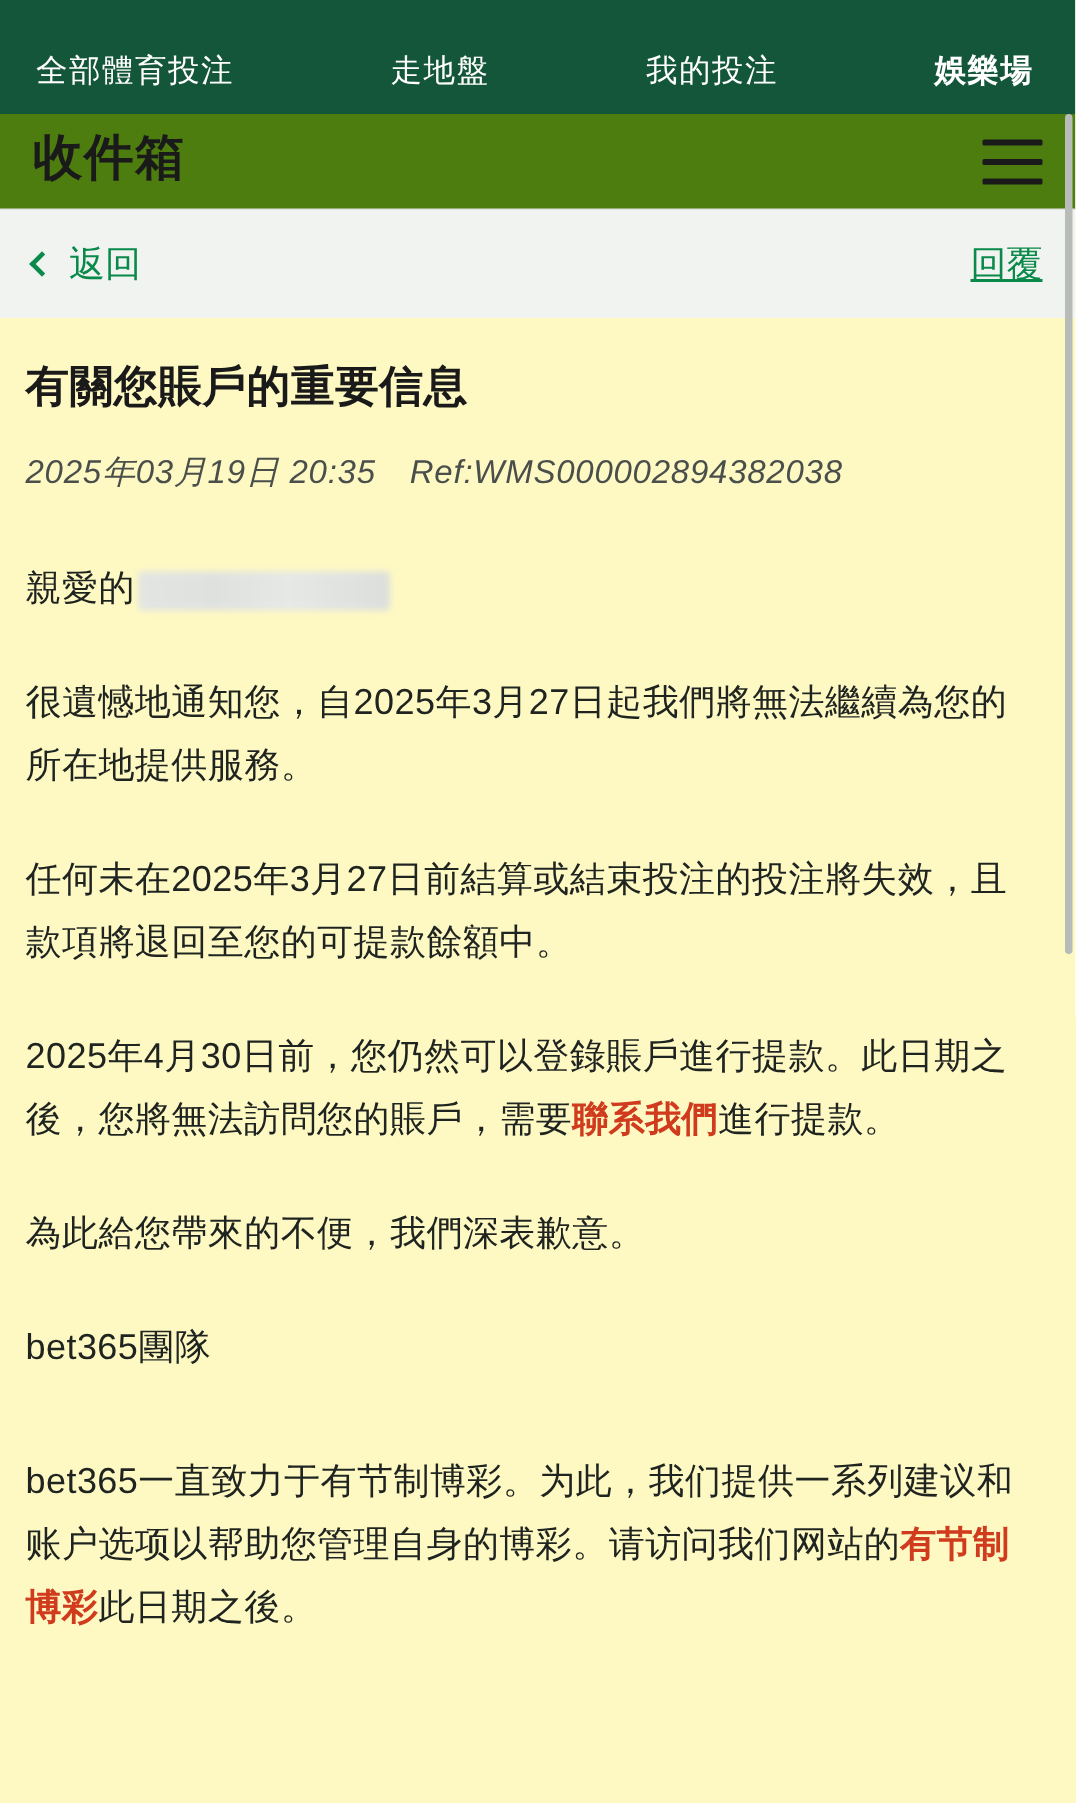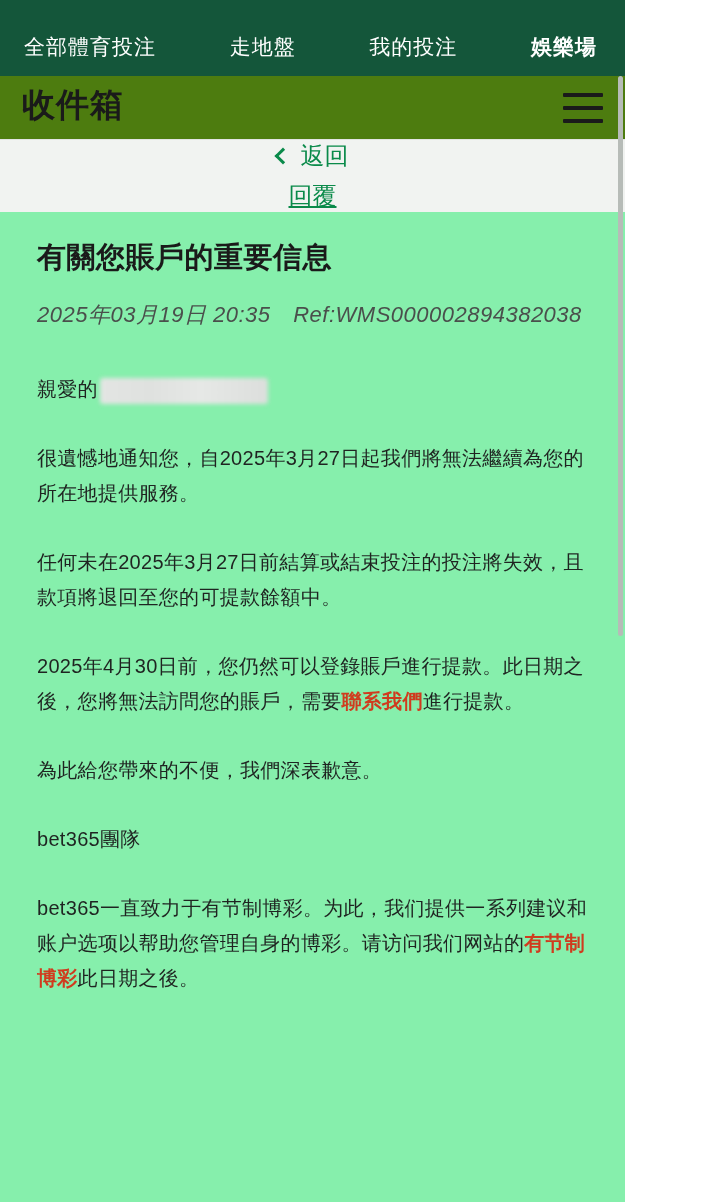--- a/index.html
+++ b/index.html
@@ -7,21 +7,21 @@
   html, body {
     margin: 0;
     padding: 0;
     width: 717px;
     height: 1202px;
     background: #ffffff;
     font-family: "Liberation Sans", "DejaVu Sans", sans-serif;
   }
   #app {
     position: relative;
-    width: 625px;
+    width: 717px;
     height: 1202px;
     overflow: hidden;
     background: #ffffff;
   }
 
   
   .topnav {
     position: relative;
     height: 76px;
     background: #14563a;
@@ -96,21 +96,20 @@
   }
 
   
   .actionrow {
     height: 72px;
     background: #f1f3f1;
     display: flex;
     align-items: center;
     justify-content: space-between;
     padding: 0 22px;
-    flex-direction: column;
   }
   .back-link {
     display: flex;
     align-items: center;
     gap: 10px;
     color: #0a8a4a;
     font-size: 24px;
     cursor: pointer;
   }
   .back-chevron {
@@ -124,49 +123,49 @@
   }
   .reply-link {
     color: #0a8a4a;
     font-size: 24px;
     cursor: pointer;
     text-decoration: underline;
   }
 
   
   .message {
-    background: #86efac;
-    padding: 26px 26px 0 37px;
+    background: #fef9c3;
+    padding: 26px 26px 0 17px;
     height: 990px;
   }
   .msg-title {
     font-size: 29px;
     font-weight: bold;
     color: #1a1a1a;
     letter-spacing: 0.5px;
     margin: 0 0 22px 0;
   }
   .msg-meta {
     font-size: 22px;
     color: #4a4f4c;
     margin-bottom: 42px;
     letter-spacing: 0.5px;
     font-style: italic;
   }
   .msg-meta .ref { margin-left: 16px; }
 
   .para {
-    font-size: 20px;
+    font-size: 24px;
     line-height: 1.75;
     color: #1f2421;
     margin: 0 0 34px 0;
     letter-spacing: 0.3px;
   }
   .para.tight { margin-bottom: 0; }
-  .para.signature { margin-bottom: 34px; }
+  .para.signature { margin-bottom: 47px; }
 
   .redacted {
     display: inline-block;
     vertical-align: middle;
     width: 168px;
     height: 26px;
     background: linear-gradient(90deg,#e3e5e3 0%, #dfe1df 30%, #e6e8e6 60%, #dcdedc 100%);
     filter: blur(2px);
     border-radius: 3px;
     margin-left: 2px;

